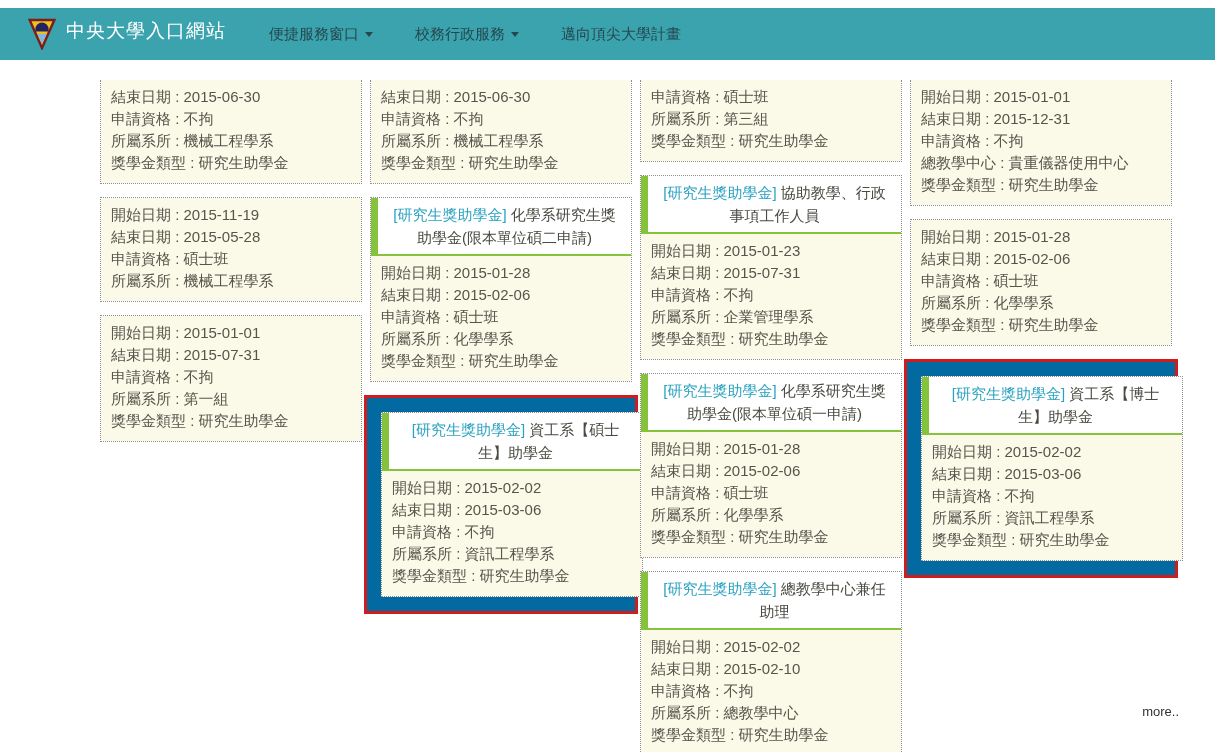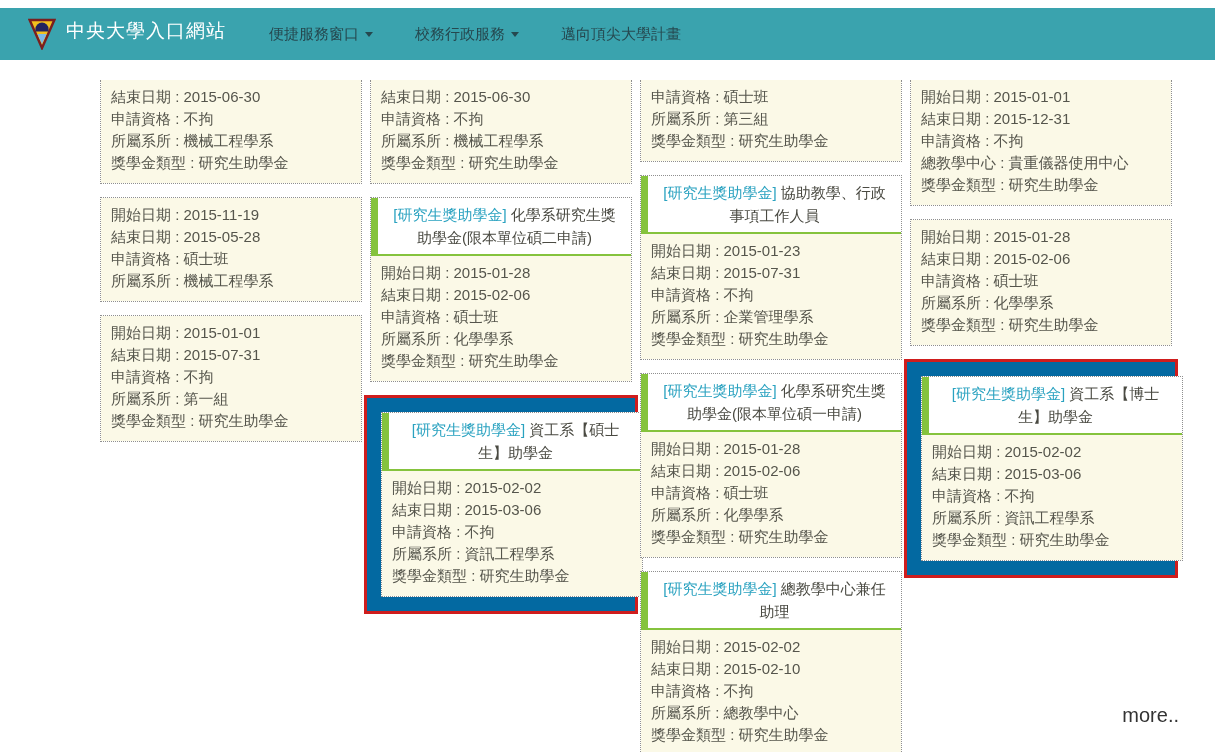--- a/index.html
+++ b/index.html
@@ -55,21 +55,21 @@
     background:var(--card-body-bg);color:var(--field-text);
     padding:6px 10px 9px 10px;font-size:15px;line-height:22px;
   }
   .hl{
     border:3px solid var(--highlight-red);padding:14px;background:#0369a1;
     margin:0 -6px;
   }
   
   .more{
     position:absolute;top:704px;right:36px;
-    color:var(--more-link);font-size:20px;text-decoration:none;
+    color:var(--more-link);font-size:13px;text-decoration:none;
   }
 </style>
 </head>
 <body>
 
 <nav class="navbar">
   <div class="brand">
     <span class="logo">
       <svg width="28" height="32" viewBox="0 0 34 38" aria-hidden="true">
         <polygon points="2,2 32,2 17,36" fill="#f2c01e" stroke="#7a1f1f" stroke-width="3"></polygon>

